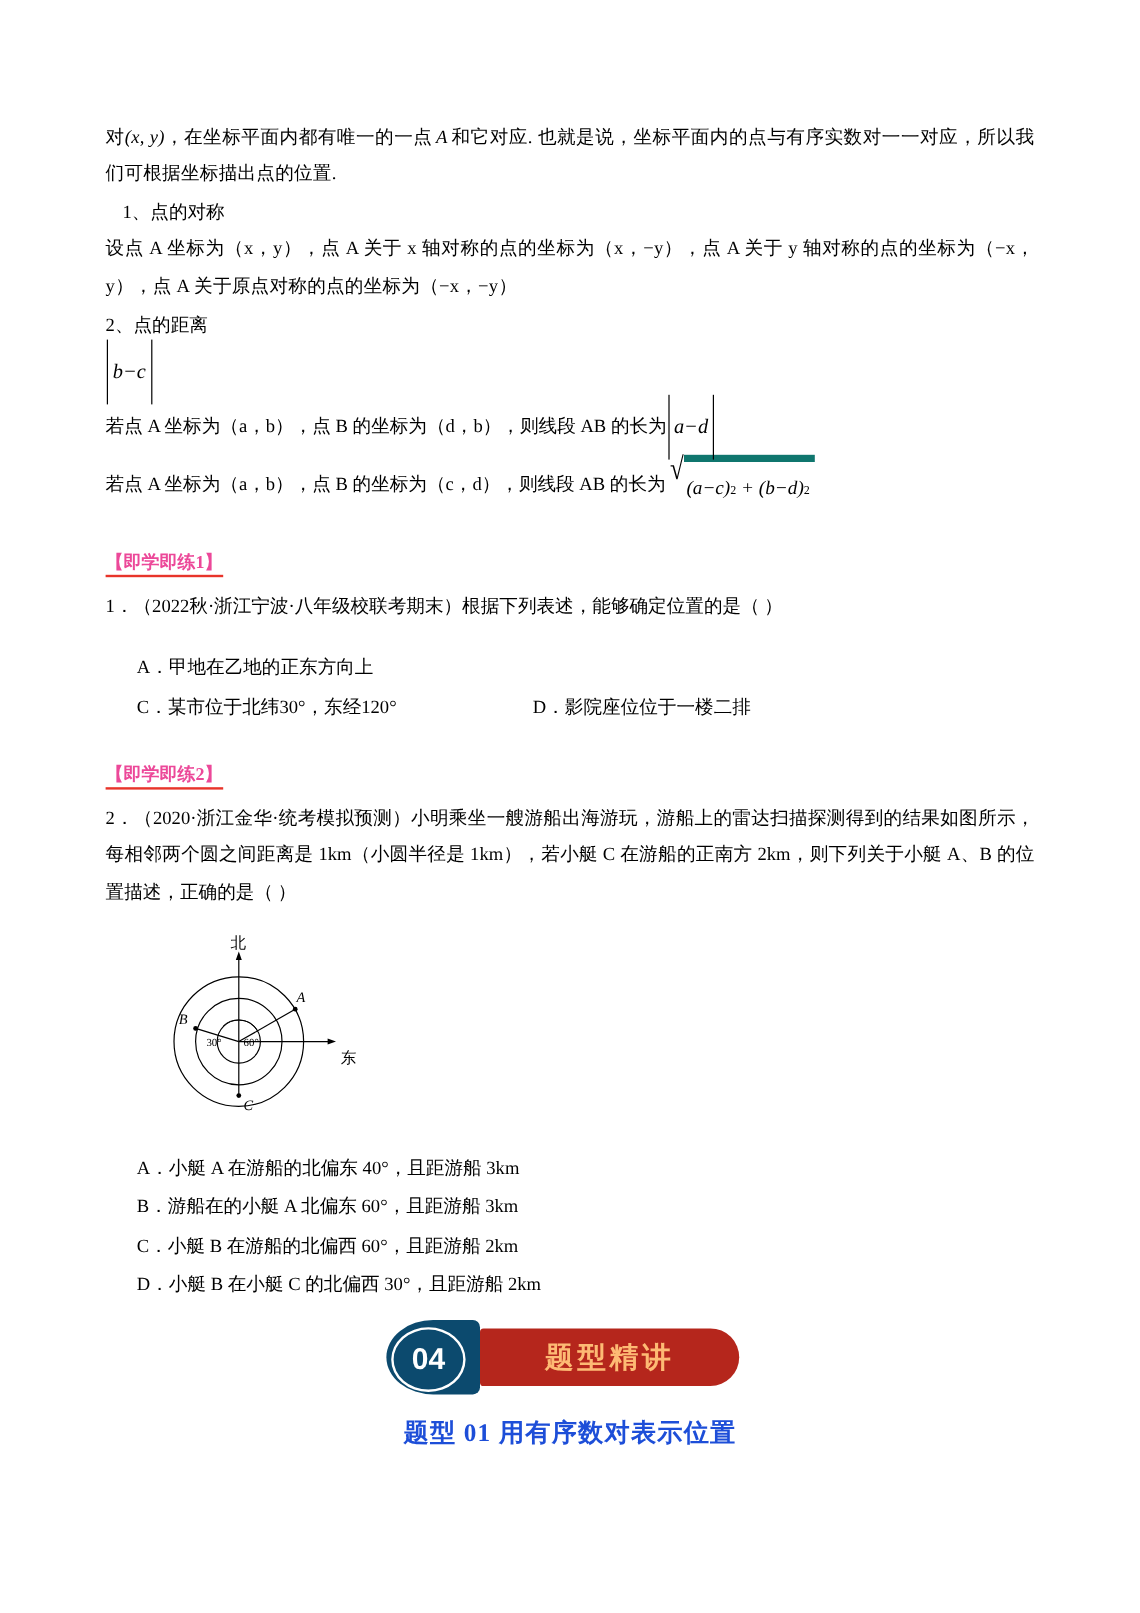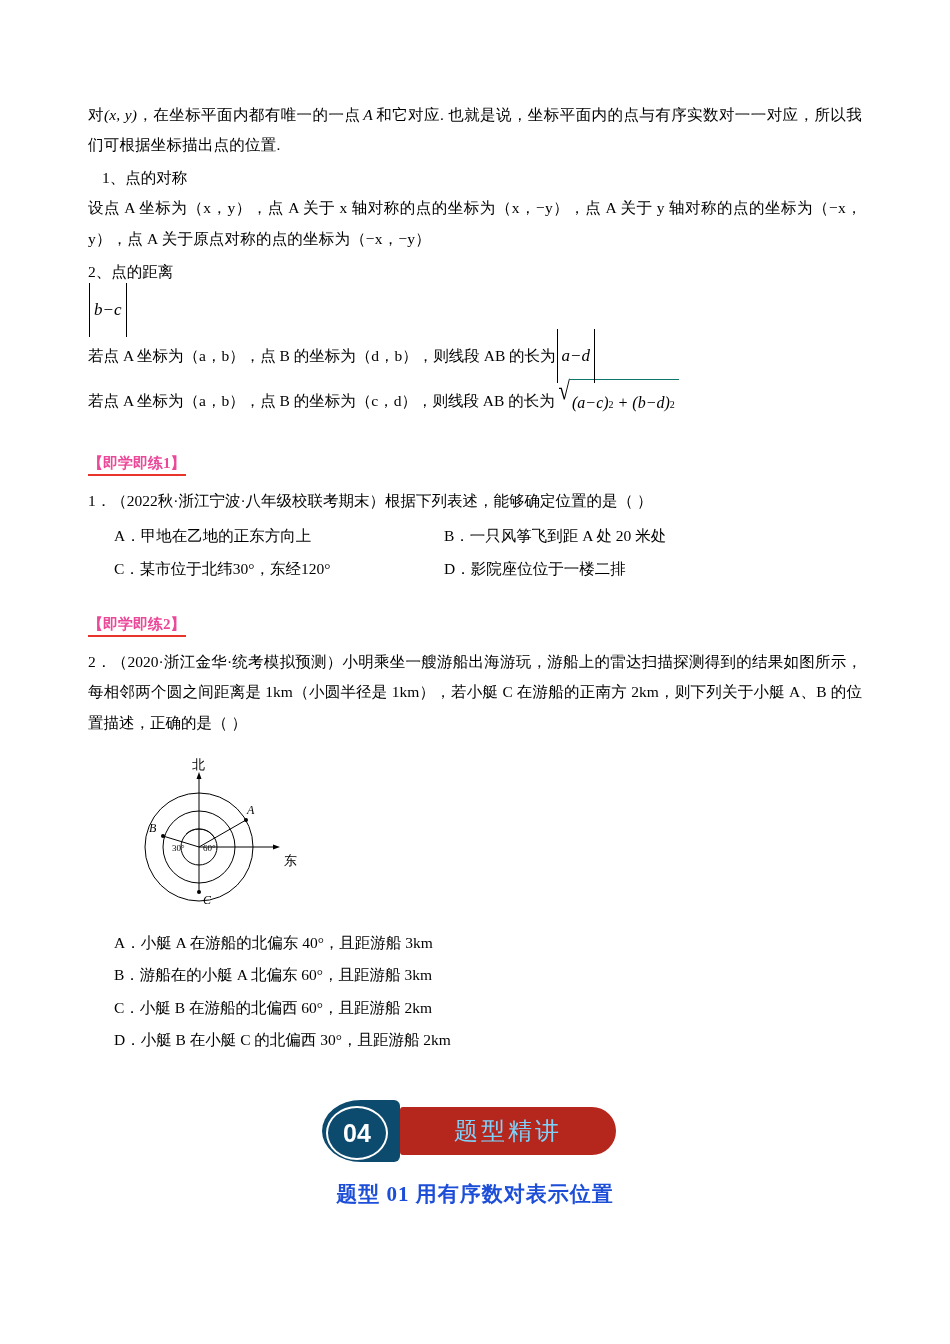--- a/index.html
+++ b/index.html
@@ -88,21 +88,21 @@
     font-size: 16px;
   }
   .sqrt .radical {
     font-style: normal;
     font-size: 26px;
     line-height: 0.9;
     transform: scaleX(0.8);
     margin-right: -1px;
   }
   .sqrt .radicand {
-    border-top: 1px solid #0f766e;
+    border-top: 6px solid #0f766e;
     padding: 1px 4px 0 2px;
     display: inline-flex;
     align-items: baseline;
   }
   sup.exp {
     font-size: 10px;
     vertical-align: super;
     font-style: normal;
   }
 
@@ -115,21 +115,21 @@
     display: inline-block;
     border-bottom: 2px solid #e8342a;
     padding-bottom: 1px;
   }
   .qnum-line {
     font-size: 15.5px;
     line-height: 1.95;
     text-align: justify;
   }
   .opts {
-    margin-top: 4px;
+    margin-top: 20px;
   }
   .opt-row {
     display: flex;
     font-size: 15.5px;
     line-height: 2.1;
     padding-left: 26px;
   }
   .opt-row .opt {
     width: 330px;
   }
@@ -184,23 +184,23 @@
     position: absolute;
     left: 78px;
     top: 7px;
     width: 216px;
     height: 48px;
     background: #b5261c;
     border-radius: 3px 24px 24px 3px;
     display: flex;
     align-items: center;
     justify-content: center;
-    color: #7dd3fc;
+    color: #fdba74;
     font-family: "Liberation Sans", sans-serif;
-    font-weight: normal;
+    font-weight: bold;
     font-size: 24px;
     letter-spacing: 3px;
   }
   .banner-shadow {
     position: absolute;
     left: 84px;
     top: 13px;
     width: 216px;
     height: 48px;
     background: #d9c08a;
@@ -255,21 +255,20 @@
     </div>
 
     
     <div class="banner-label">【即学即练1】</div>
 
     <p class="qnum-line"><span>1．</span><span>（2022秋·浙江宁波·八年级校联考期末）</span><span>根据下列表述，能够确定位置的是（    ）</span></p>
 
     <div class="opts">
       <div class="opt-row">
         <span class="opt">A．甲地在乙地的正东方向上</span>
-        <span class="opt">B．一只风筝飞到距 A 处 20 米处</span>
       </div>
       <div class="opt-row">
         <span class="opt">C．某市位于北纬30°，东经120°</span>
         <span class="opt">D．影院座位位于一楼二排</span>
       </div>
     </div>
 
     
     <div class="banner-label">【即学即练2】</div>
 

